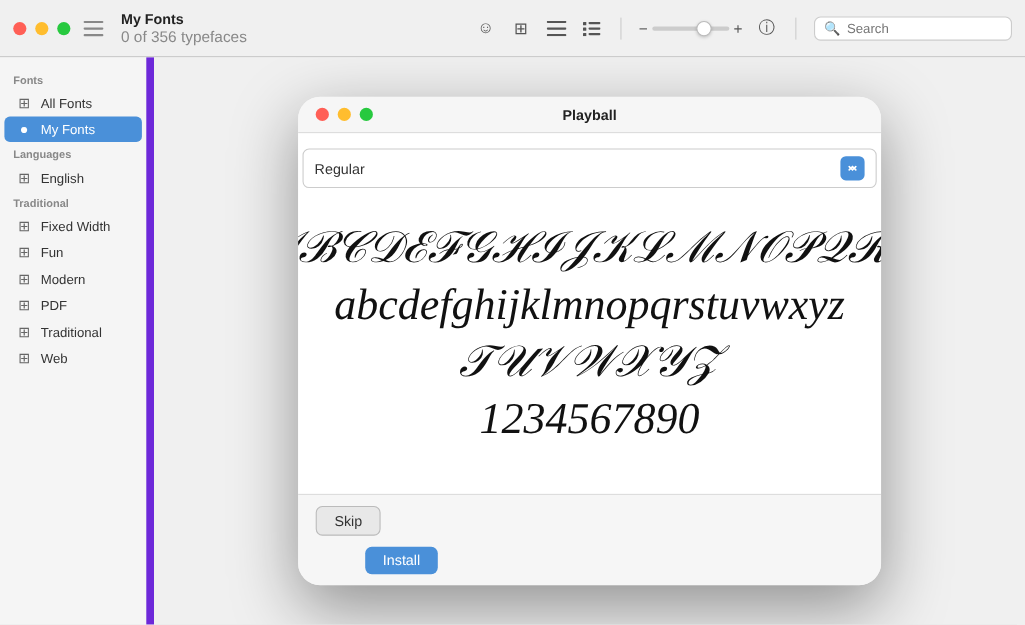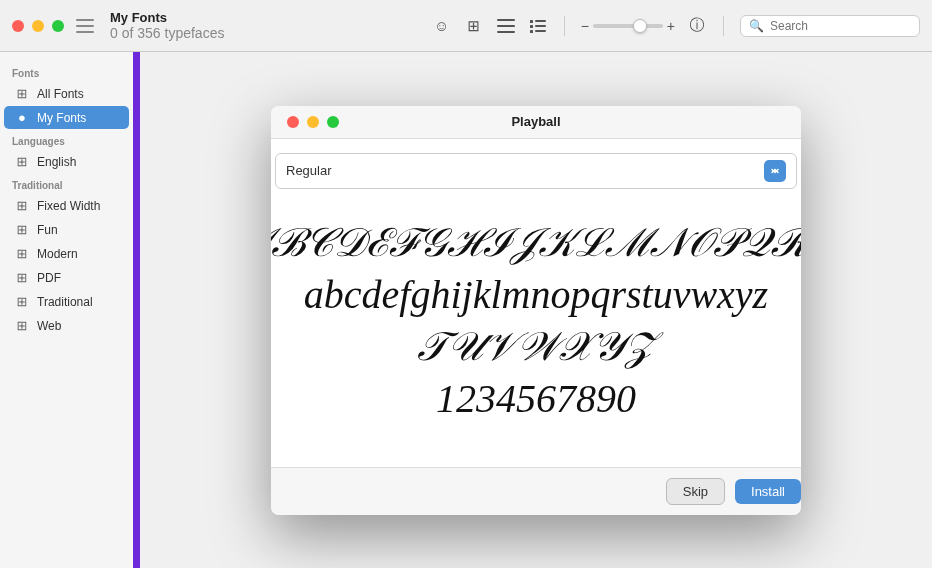--- a/index.html
+++ b/index.html
@@ -142,21 +142,21 @@
     }
 
     
     .modal-overlay {
       position: absolute;
       top: 0; left: 0; right: 0; bottom: 0;
       display: flex; align-items: center; justify-content: center;
     }
     .modal {
       background: #f6f6f6;
-      border-radius: 8px;
+      border-radius: 20px;
       box-shadow: 0 20px 60px rgba(0,0,0,0.4);
       width: 530px;
       overflow: hidden;
       display: flex; flex-direction: column;
     }
     .modal-titlebar {
       display: flex; align-items: center;
       padding: 10px 16px;
       background: #f6f6f6;
       border-bottom: 1px solid #ddd;
@@ -201,44 +201,46 @@
       gap: 4px;
     }
     .preview-line {
       font-family: "Palatino Linotype", Palatino, "Book Antiqua", Georgia, serif;
       font-style: italic;
       font-size: 40px;
       line-height: 1.2;
       color: #111;
     }
     .modal-footer {
-      display: flex; justify-content: flex-end; align-items: center;
-      padding: 10px 0;
+      display: flex; justify-content: flex-end; align-items: flex-start;
+      padding: 10px 16px;
       border-top: 1px solid #ddd;
       background: #f6f6f6;
       gap: 10px;
+      flex-direction: column;
     }
     .btn-skip {
       background: #e8e8e8;
       border: 1px solid #bbb;
       border-radius: 6px;
       padding: 5px 16px;
       font-size: 13px;
       cursor: pointer;
       color: #333;
     }
     .btn-install {
       background: #4a90d9;
       border: none;
       border-radius: 6px;
       padding: 5px 16px;
       font-size: 13px;
       cursor: pointer;
       color: white;
       font-weight: 500;
+      margin-left: 45px;
     }
   </style>
 </head>
 <body>
 
 <div class="title-bar">
   <div class="window-controls">
     <button class="window-btn btn-close"></button>
     <button class="window-btn btn-minimize"></button>
     <button class="window-btn btn-maximize"></button>

